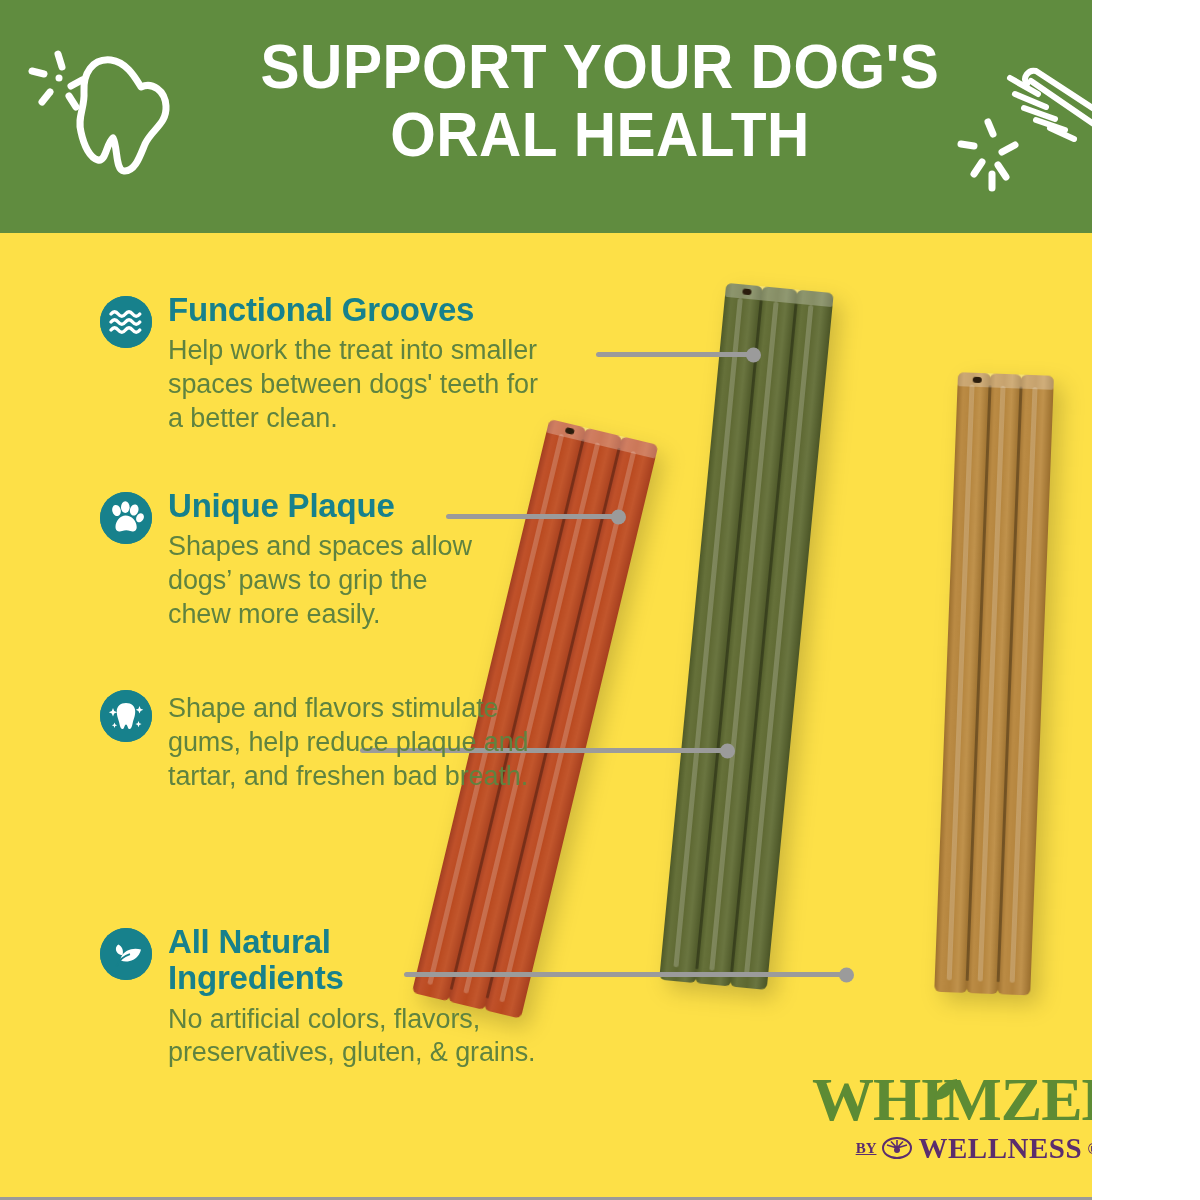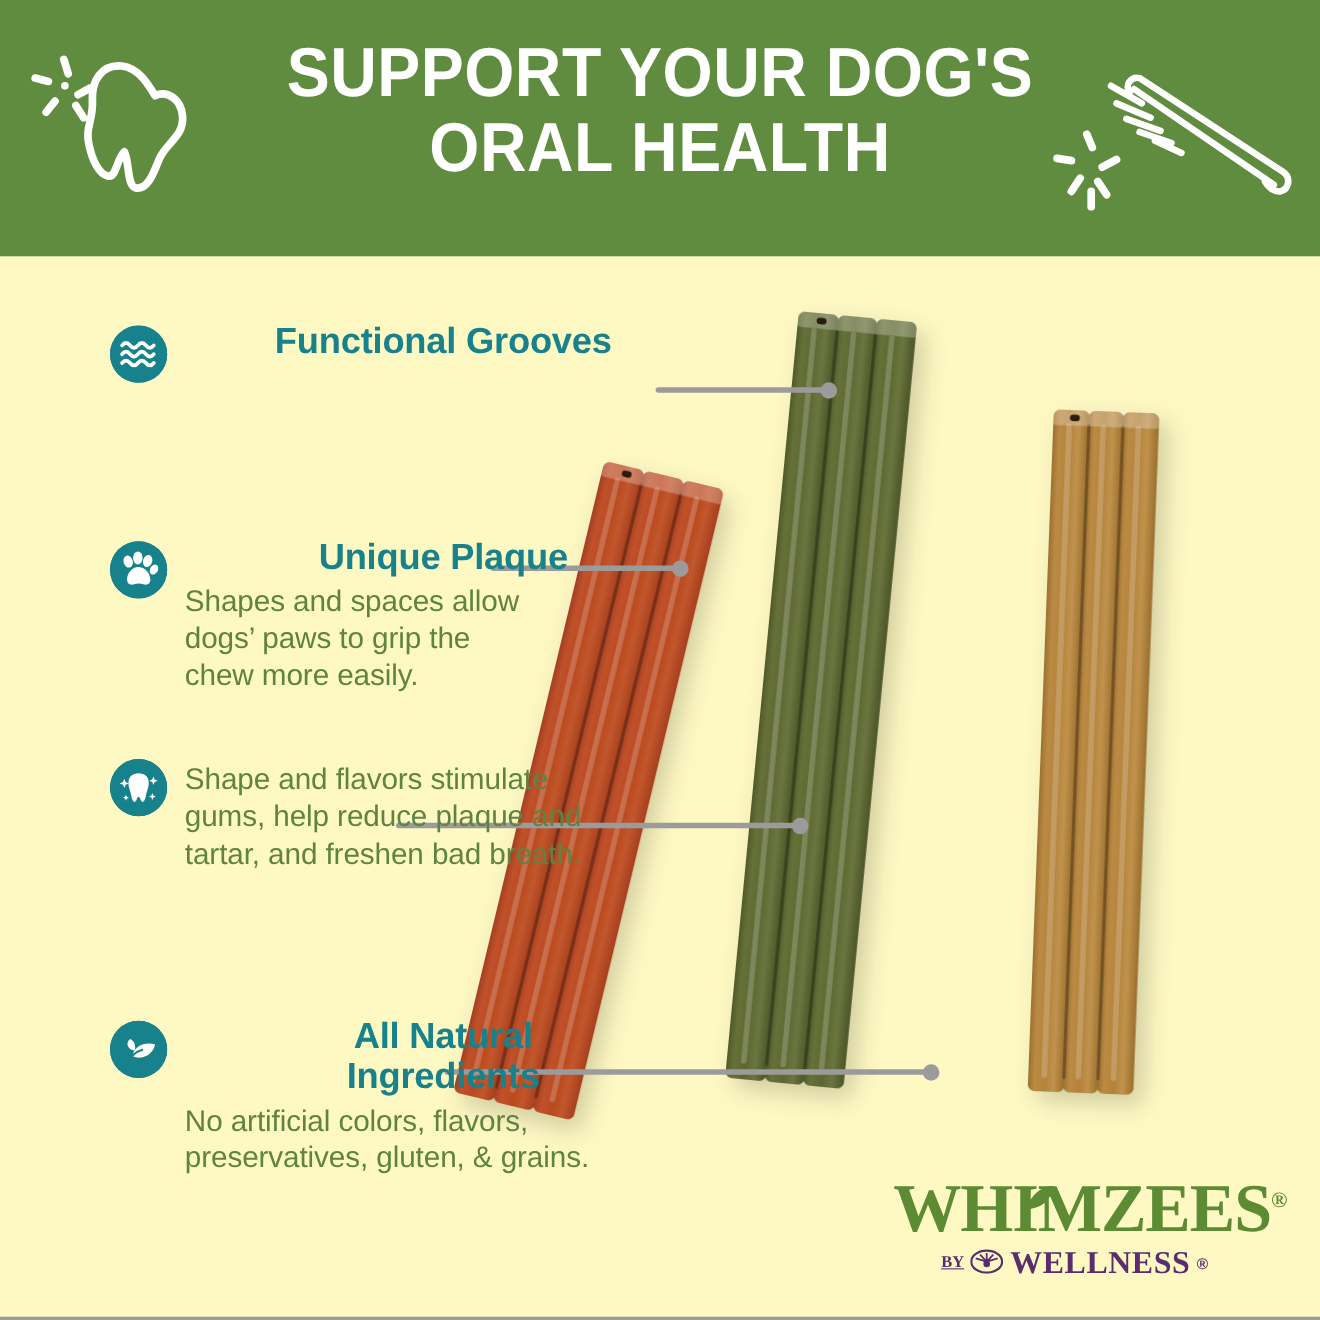--- a/index.html
+++ b/index.html
@@ -3,22 +3,22 @@
 <meta charset="utf-8">
 <style>
   html,body{margin:0;padding:0;}
   body{
     width:1200px;height:1200px;
     background:#ffffff;
     font-family:"Liberation Sans", sans-serif;
     overflow:hidden;
   }
   #page{
-    position:relative;width:1200px;height:1200px;
-    background:#fef9c3;
+    position:relative;width:1092px;height:1200px;
+    background:#fde047;
     box-sizing:border-box;
     border-bottom:3px solid #9a9a9a;
     overflow:hidden;
   }
 
   
   #banner{
     position:absolute;left:0;top:0;width:1200px;height:233px;
     background:#608c3f;
     overflow:hidden;
@@ -50,21 +50,20 @@
   }
   .ftext{position:absolute;left:68px;top:-4px;width:470px;}
   .ftitle{
     color:#17818c;
     font-weight:bold;
     font-size:33px;
     line-height:1.10;
     letter-spacing:-0.2px;
     white-space:pre-line;
     margin:0;
-    text-align:center;
   }
   .fbody{
     color:#5f8340;
     font-size:27px;
     line-height:1.25;
     letter-spacing:-0.1px;
     margin:6px 0 0 0;
     white-space:pre-line;
   }
 
@@ -263,20 +262,23 @@
         <circle cx="26" cy="26" r="26" fill="#17818c"></circle>
         <g stroke="#ffffff" stroke-width="3.4" fill="none" stroke-linecap="round">
           <path d="M11 18 q3.6 -4.5 7.2 0 q3.6 4.5 7.2 0 q3.6 -4.5 7.2 0 q3.6 4.5 7.2 0"></path>
           <path d="M11 26 q3.6 -4.5 7.2 0 q3.6 4.5 7.2 0 q3.6 -4.5 7.2 0 q3.6 4.5 7.2 0"></path>
           <path d="M11 34 q3.6 -4.5 7.2 0 q3.6 4.5 7.2 0 q3.6 -4.5 7.2 0 q3.6 4.5 7.2 0"></path>
         </g>
       </svg>
     </span>
     <div class="ftext">
       <p class="ftitle">Functional  Grooves</p>
+      <p class="fbody">Help work the treat into smaller
+spaces between dogs' teeth for
+a better clean.</p>
     </div>
   </div>
 
   <div class="feature" id="feature-1">
     <span class="fbadge">
       <svg width="52" height="52" viewBox="0 0 52 52">
         <circle cx="26" cy="26" r="26" fill="#17818c"></circle>
         <g fill="#ffffff">
           <ellipse cx="16.5" cy="18.5" rx="4.2" ry="5.6" transform="rotate(-16 16.5 18.5)"></ellipse>
           <ellipse cx="25.3" cy="15.2" rx="4.3" ry="5.9"></ellipse>

